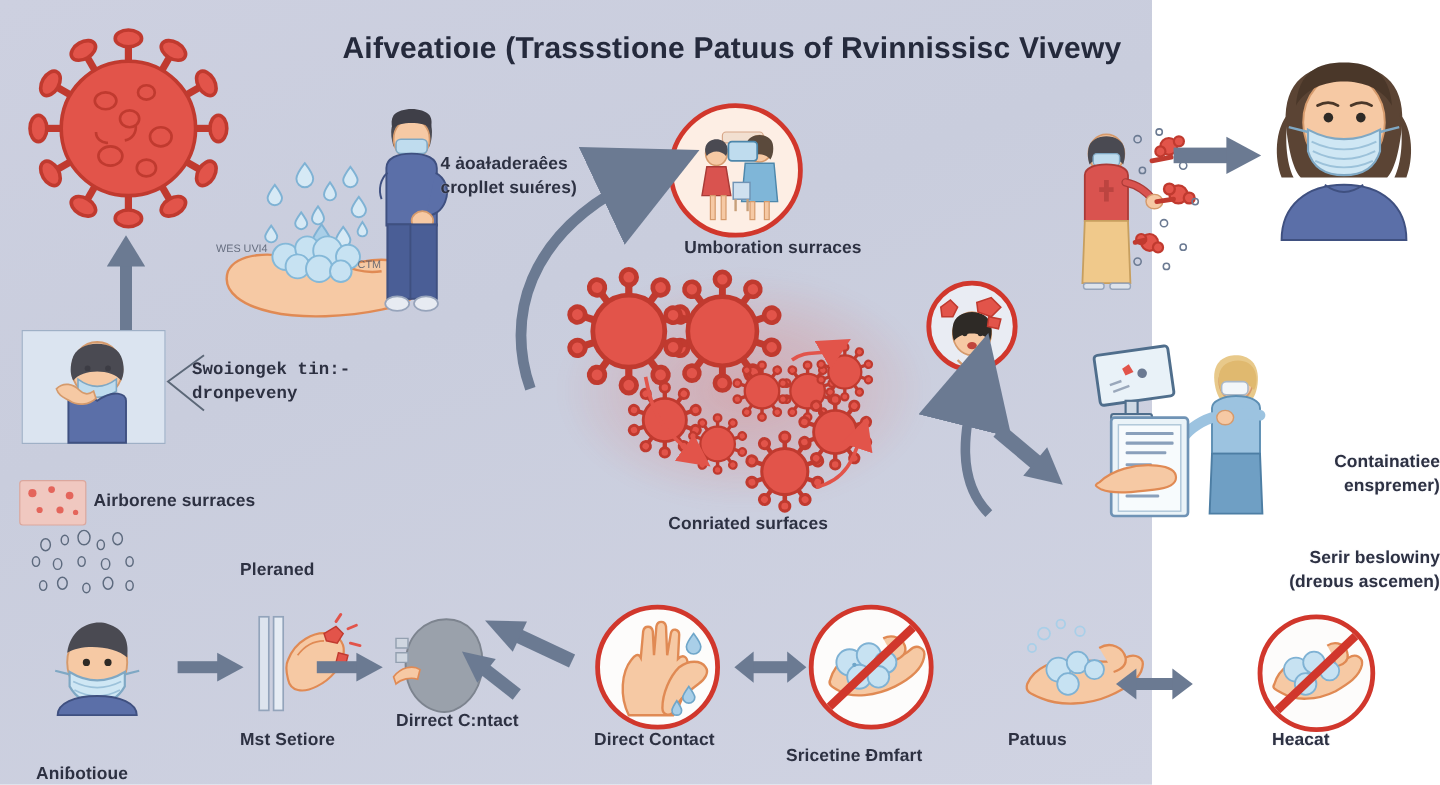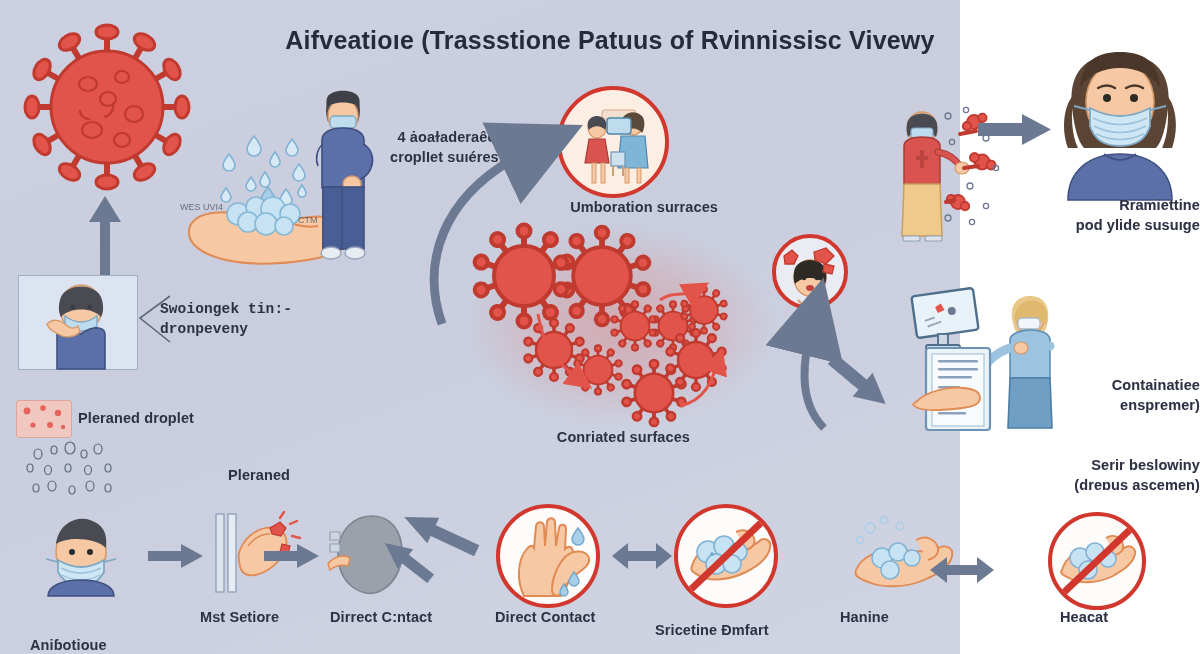--- a/index.html
+++ b/index.html
@@ -185,21 +185,21 @@
       <path d="M57 56 c8 4 12 14 8 24 c-3 8 -10 12 -16 12" fill="#5b6fa8" stroke="#3f5080" stroke-width="1.6"></path>
       <path d="M17 56 c-6 5 -8 14 -5 22" fill="none" stroke="#3f5080" stroke-width="1.6"></path>
       <ellipse cx="46" cy="96" rx="9" ry="8" fill="#f6c9a4" stroke="#d59a6c" stroke-width="1.4"></ellipse>
       <rect x="17" y="99" width="41" height="62" fill="#4a5e96" stroke="#3f5080" stroke-width="1.6"></rect>
       <rect x="17" y="99" width="19" height="62" fill="#4a5e96" stroke="#3f5080" stroke-width="1.6"></rect>
       <ellipse cx="25" cy="165" rx="10" ry="6" fill="#e7ebf2" stroke="#97a4bb" stroke-width="1.4"></ellipse>
       <ellipse cx="49" cy="165" rx="10" ry="6" fill="#e7ebf2" stroke="#97a4bb" stroke-width="1.4"></ellipse>
     </g>
   </svg>
 
-  <div class="lbl" style="left:390px; top:128px;text-align:right;">
+  <div class="lbl" style="left:367px; top:128px;">
     <div>4 ȧoaɫaderaêes</div>
     <div>croplIet suıéres)</div>
   </div>
 
   <div class="badge-ring" style="left:557px; top:86px; width:112px; height:112px;">
     <svg width="112" height="112" viewBox="0 0 112 112">
       <g>
 
         <rect x="45" y="24" width="34" height="9" rx="3" fill="#f2dfd0" stroke="#d8a88a" stroke-width="1"></rect>
 
@@ -404,24 +404,20 @@
         <path d="M46 84 q24 11 48 0"></path>
       </g>
       <path d="M40 60 l-16 -4" stroke="#7fa8c4" stroke-width="2" fill="none"></path>
       <path d="M100 60 l16 -4" stroke="#7fa8c4" stroke-width="2" fill="none"></path>
 
       <path d="M18 150 c0 -28 20 -46 52 -46 c32 0 52 18 52 46z" fill="#5b6fa8" stroke="#3f5080" stroke-width="1.6"></path>
       <path d="M54 104 q16 12 32 0" fill="none" stroke="#3f5080" stroke-width="1.6"></path>
     </g>
   </svg>
 
-  <div class="lbl center" style="left:1026px; top:196px; width:174px;">
-    <div>Rramiettine</div>
-    <div>pod ylide susuıge</div>
-  </div>
 
   <div class="badge-ring badge-white" style="left:772px; top:234px; width:76px; height:76px; background:#e9ecf3;">
     <svg width="76" height="76" viewBox="0 0 76 76">
       <g>
         <ellipse cx="38" cy="44" rx="16" ry="18" fill="#f6c9a4" stroke="#d59a6c" stroke-width="1.4"></ellipse>
         <path d="M22 38 c2 -16 30 -16 32 0 c1 5 0 9 -1 12 c-7 -8 -23 -8 -30 0 c-1 -3 -2 -7 -1 -12z" fill="#2e2a26"></path>
         <circle cx="32" cy="44" r="2.2" fill="#2e2a26"></circle>
         <circle cx="45" cy="44" r="2.2" fill="#2e2a26"></circle>
         <ellipse cx="38" cy="54" rx="4" ry="3" fill="#c0453d"></ellipse>
 
@@ -507,21 +503,21 @@
       <g fill="#e2544a" opacity=".85">
         <circle cx="10" cy="10" r="3.4"></circle>
           <circle cx="26" cy="7" r="2.8"></circle>
         <circle cx="41" cy="12" r="3.2"></circle>
           <circle cx="16" cy="24" r="2.6"></circle>
         <circle cx="33" cy="24" r="3"></circle>
           <circle cx="46" cy="26" r="2.2"></circle>
       </g>
     </svg>
   </div>
-  <div class="lbl" style="left:78px; top:409px;">Pleraned droplet</div>
+  <div class="lbl" style="left:78px; top:409px;">Airborene surraces</div>
 
   <svg class="abs" style="left:22px; top:442px;" width="140" height="60" viewBox="0 0 140 60">
     <g fill="none" stroke="#5d6a7e" stroke-width="1.2">
       <ellipse cx="16" cy="12" rx="4" ry="5"></ellipse>
         <ellipse cx="32" cy="8" rx="3" ry="4"></ellipse>
       <ellipse cx="48" cy="6" rx="5" ry="6"></ellipse>
         <ellipse cx="62" cy="12" rx="3" ry="4"></ellipse>
       <ellipse cx="76" cy="7" rx="4" ry="5"></ellipse>
         <ellipse cx="8" cy="26" rx="3" ry="4"></ellipse>
       <ellipse cx="26" cy="28" rx="3.5" ry="4.5"></ellipse>
@@ -529,21 +525,21 @@
       <ellipse cx="66" cy="28" rx="3.5" ry="4.5"></ellipse>
         <ellipse cx="86" cy="26" rx="3" ry="4"></ellipse>
       <ellipse cx="14" cy="46" rx="3" ry="4"></ellipse>
         <ellipse cx="30" cy="44" rx="4" ry="5"></ellipse>
       <ellipse cx="50" cy="48" rx="3" ry="4"></ellipse>
         <ellipse cx="68" cy="44" rx="4" ry="5"></ellipse>
       <ellipse cx="86" cy="46" rx="3" ry="4"></ellipse>
     </g>
   </svg>
 
-  <div class="lbl" style="left:200px; top:466px;margin-left:28px;">Pleraned</div>
+  <div class="lbl" style="left:200px; top:466px;">Pleraned</div>
 
   <svg class="abs" style="left:40px; top:512px;" width="82" height="84" viewBox="0 0 82 84">
     <g>
       <ellipse cx="41" cy="40" rx="25" ry="28" fill="#f6c9a4" stroke="#d59a6c" stroke-width="1.6"></ellipse>
       <path d="M16 32 c3 -22 22 -28 34 -24 c12 4 18 12 16 28 c-10 -10 -38 -12 -50 -4z" fill="#4a4a52"></path>
       <circle cx="32" cy="40" r="3" fill="#2e2a26"></circle>
       <circle cx="50" cy="40" r="3" fill="#2e2a26"></circle>
       <path d="M18 48 q23 14 46 0 l0 12 q-8 14 -23 14 q-15 0 -23 -14z" fill="#cfe7f4" stroke="#7fa8c4" stroke-width="1.8"></path>
       <g stroke="#9cc2da" stroke-width="1.4" fill="none">
         <path d="M21 56 q20 10 40 0"></path>
@@ -691,20 +687,20 @@
             <circle cx="40" cy="58" r="9"></circle>
         </g>
       </g>
       <line x1="10" y1="86" x2="88" y2="12" stroke="#d1372c" stroke-width="7"></line>
     </svg>
   </div>
 
   <div id="bottom-captions">
       <div class="lbl" style="left: 30px; top: 636px; width: 170px;">Aniɓotioue</div>
       <div class="lbl" style="left: 200px; top: 608px; width: 170px;">Mst Setiore</div>
-      <div class="lbl" style="left: 330px; top: 608px; width: 170px;">Dirrect C:ntact</div>
+      <div class="lbl" style="left: 330px; top: 592px; width: 170px;">Dirrect C:ntact</div>
       <div class="lbl" style="left: 495px; top: 608px; width: 170px;">Direct Contact</div>
       <div class="lbl" style="left: 655px; top: 621px; width: 170px;">Sricetine Ɖmfart</div>
-      <div class="lbl" style="left: 840px; top: 608px; width: 170px;">Hanine</div>
+      <div class="lbl" style="left: 840px; top: 608px; width: 170px;">Patuus</div>
       <div class="lbl" style="left: 1060px; top: 608px; width: 170px;">Heacat</div>
     </div>
 
 </div>
 
 </body></html>

